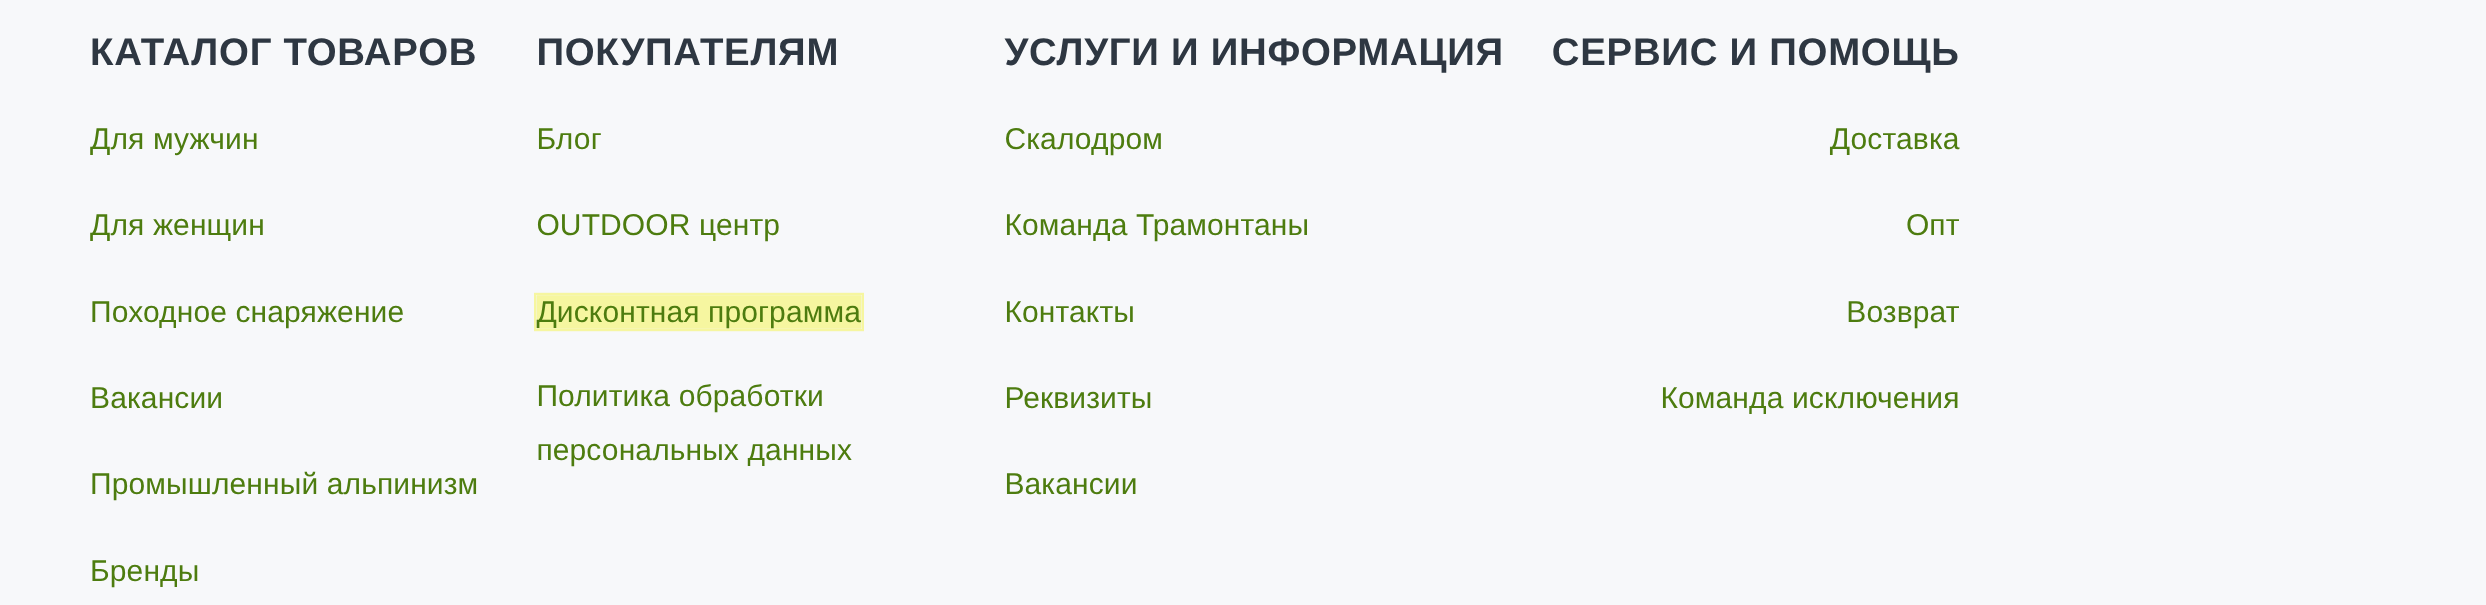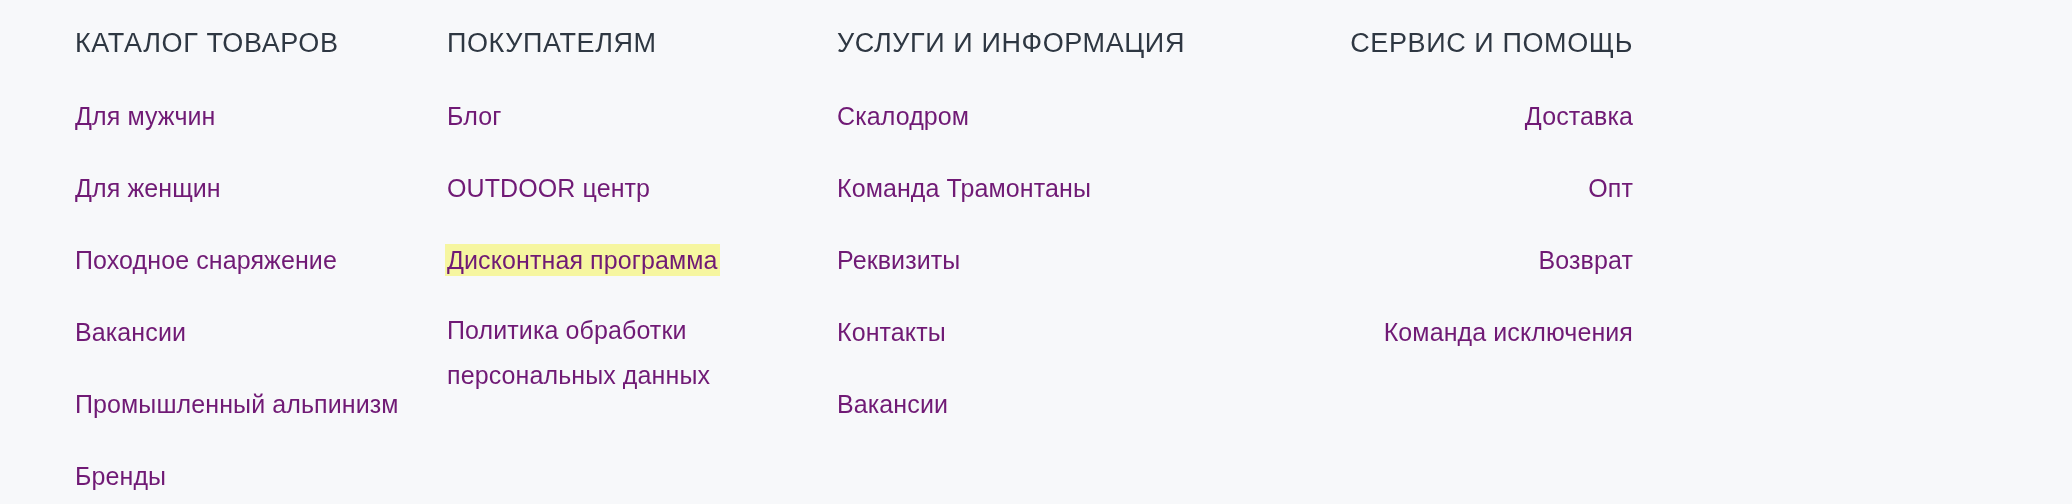--- a/index.html
+++ b/index.html
@@ -30,22 +30,22 @@
   .column {
     position: absolute;
     top: 28px;
   }
   .col-1 { left: 75px;   width: 350px; }
   .col-2 { left: 447px;  width: 370px; }
   .col-3 { left: 837px;  width: 390px; }
   .col-4 { left: 1243px; width: 390px; text-align: right; }
 
   .col-title {
-    font-size: 27px;
-    font-weight: normal;
+    font-size: 32px;
+    font-weight: bold;
     color: #2e3742;
     letter-spacing: 0.6px;
     line-height: 30px;
     margin: 0 0 34px 0;
     white-space: nowrap;
   }
   .links {
     list-style: none;
     margin: 0;
     padding: 0;
@@ -54,21 +54,21 @@
     margin: 0 0 24px 0;
     padding: 0;
   }
   .links li:last-child {
     margin-bottom: 0;
   }
   .link {
     display: inline;
     font-size: 25px;
     font-weight: normal;
-    color: #701a75;
+    color: #4d7c0f;
     line-height: 48px;
     text-decoration: none;
     letter-spacing: 0.1px;
   }
   .link.multiline {
     line-height: 45px;
   }
   .link.highlighted {
     background: #f6f6a0;
     box-shadow: 0 0 0 2px #f6f6a0;
@@ -101,22 +101,22 @@
         <li><a href="#" class="link highlighted">Дисконтная программа</a></li>
         <li><a href="#" class="link multiline">Политика обработки персональных данных</a></li>
       </ul>
     </div>
 
     <div class="column col-3">
       <h3 class="col-title">УСЛУГИ И ИНФОРМАЦИЯ</h3>
       <ul class="links">
         <li><a href="#" class="link">Скалодром</a></li>
         <li><a href="#" class="link">Команда Трамонтаны</a></li>
+        <li><a href="#" class="link">Контакты</a></li>
         <li><a href="#" class="link">Реквизиты</a></li>
-        <li><a href="#" class="link">Контакты</a></li>
         <li><a href="#" class="link">Вакансии</a></li>
       </ul>
     </div>
 
     <div class="column col-4">
       <h3 class="col-title">СЕРВИС И ПОМОЩЬ</h3>
       <ul class="links">
         <li><a href="#" class="link">Доставка</a></li>
         <li><a href="#" class="link">Опт</a></li>
         <li><a href="#" class="link">Возврат</a></li>

